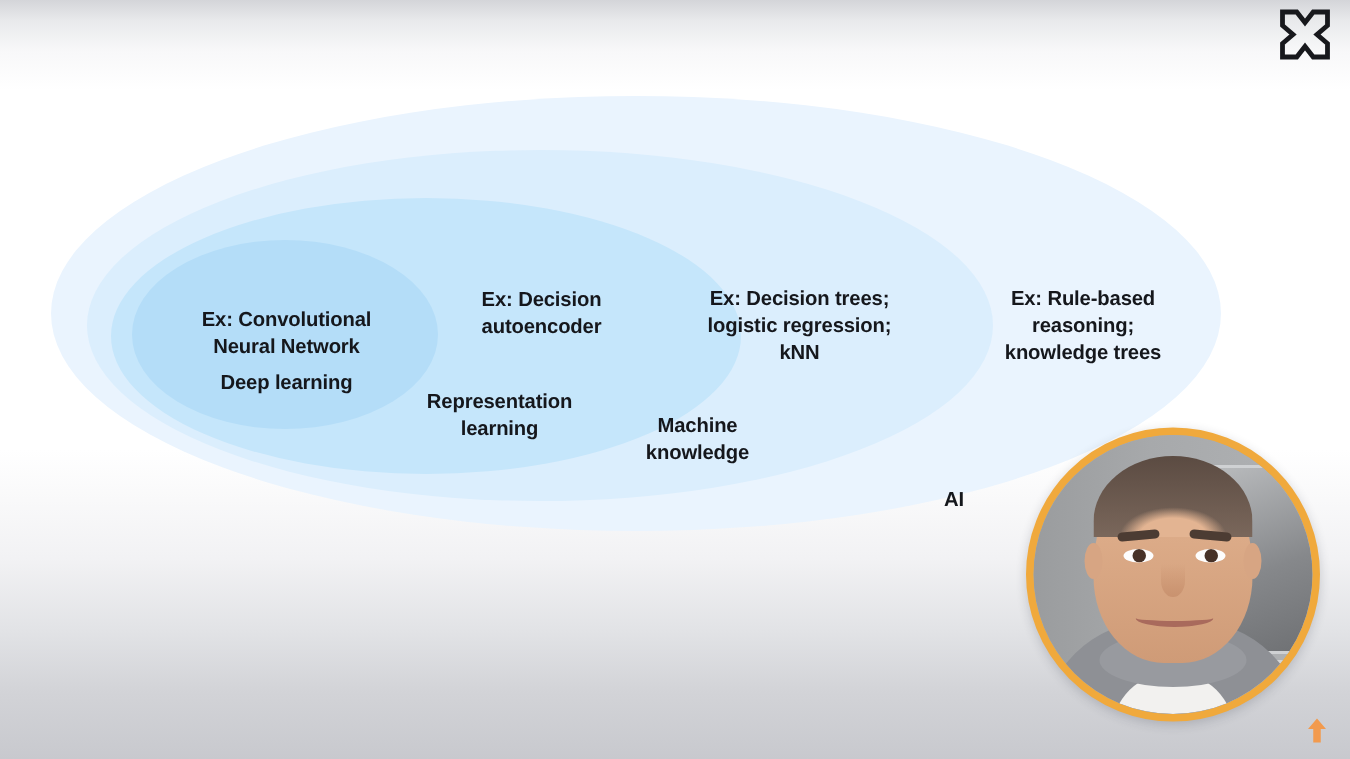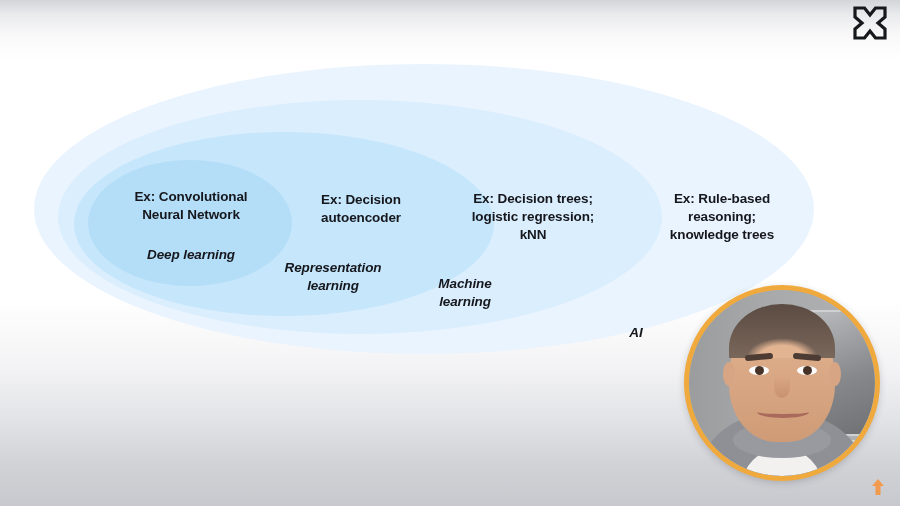--- a/index.html
+++ b/index.html
@@ -43,23 +43,23 @@
   .label {
     position:absolute;
     color:#15171c;
     text-align:center;
     line-height:1.33;
     letter-spacing:-0.1px;
     white-space:pre-line;
   }
 
   .label.ex     { font-size:13.5px; font-weight:600; }
-  .label.domain { font-size:13.5px; font-weight:600;font-style:italic; }
-
-  #label-ex-cnn        { left:96px;  top:188px; width:190px; }
+  .label.domain { font-size:13.5px; font-weight:600; }
+
+  #label-ex-cnn        { left:96px;  top:204px; width:190px; }
   #label-deep          { left:96px;  top:246px; width:190px; }
 
   #label-ex-shallow    { left:283px; top:191px; width:156px; }
   #label-representation{ left:266px; top:259px; width:134px; }
 
   #label-ex-trees      { left:450px; top:190px; width:166px; }
   #label-machine       { left:412px; top:275px; width:106px; }
 
   #label-ex-rule       { left:640px; top:190px; width:164px; }
   #label-ai            { left:612px; top:324px; width:48px; }
@@ -206,21 +206,21 @@
 
   <div class="label ex" id="label-ex-shallow" style="color: rgb(21, 23, 28);">Ex: Decision
 autoencoder</div>
   <div class="label domain" id="label-representation" style="color: rgb(21, 23, 28);">Representation
 learning</div>
 
   <div class="label ex" id="label-ex-trees" style="color: rgb(21, 23, 28); text-align: center;">Ex: Decision trees;
 logistic regression;
 kNN</div>
   <div class="label domain" id="label-machine" style="color: rgb(21, 23, 28);">Machine
-learning</div>
+knowledge</div>
 
   <div class="label ex" id="label-ex-rule" style="color: rgb(21, 23, 28);">Ex: Rule-based
 reasoning;
 knowledge trees</div>
   <div class="label domain" id="label-ai" style="color: rgb(21, 23, 28);">AI</div>
 
   <svg id="logo-mark" viewBox="0 0 40 38">
     <g fill="none" stroke="#17181c" stroke-width="3.2" stroke-linejoin="miter">
       <path d="M5 4 L14.5 4 L20 11 L25.5 4 L35 4 L35 13 L28 19 L35 25 L35 34 L25.5 34 L20 27 L14.5 34 L5 34 L5 25 L12 19 L5 13 Z"></path>
     </g>

